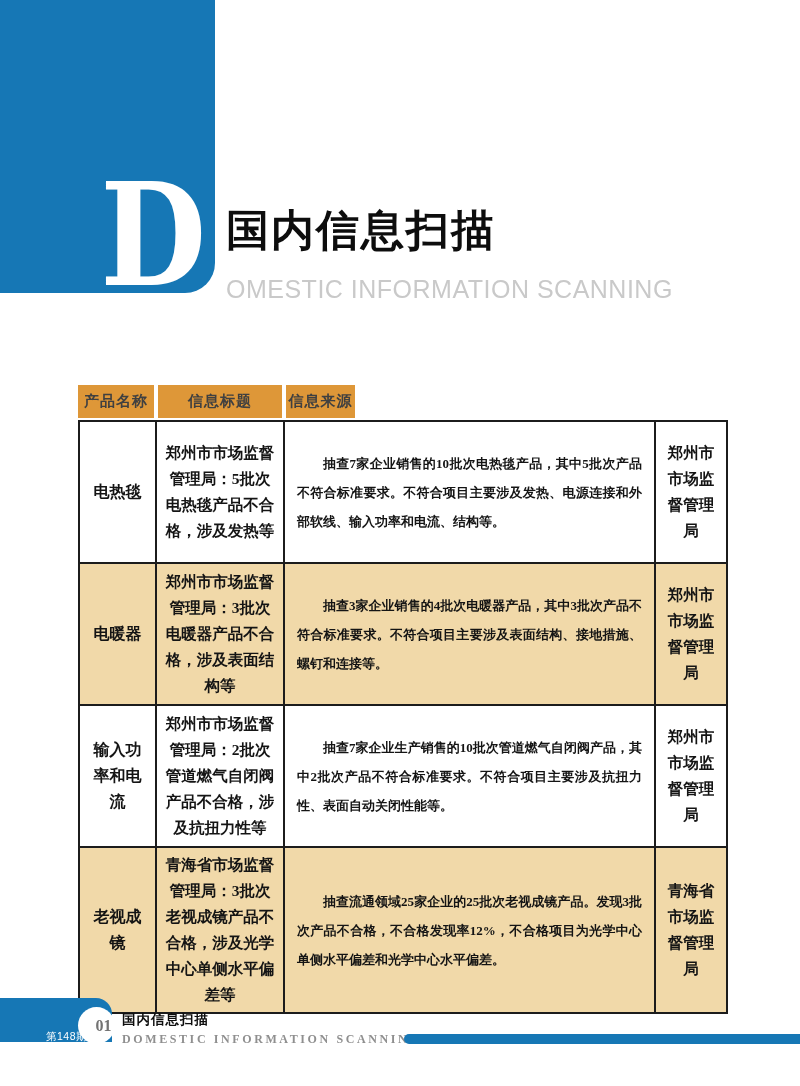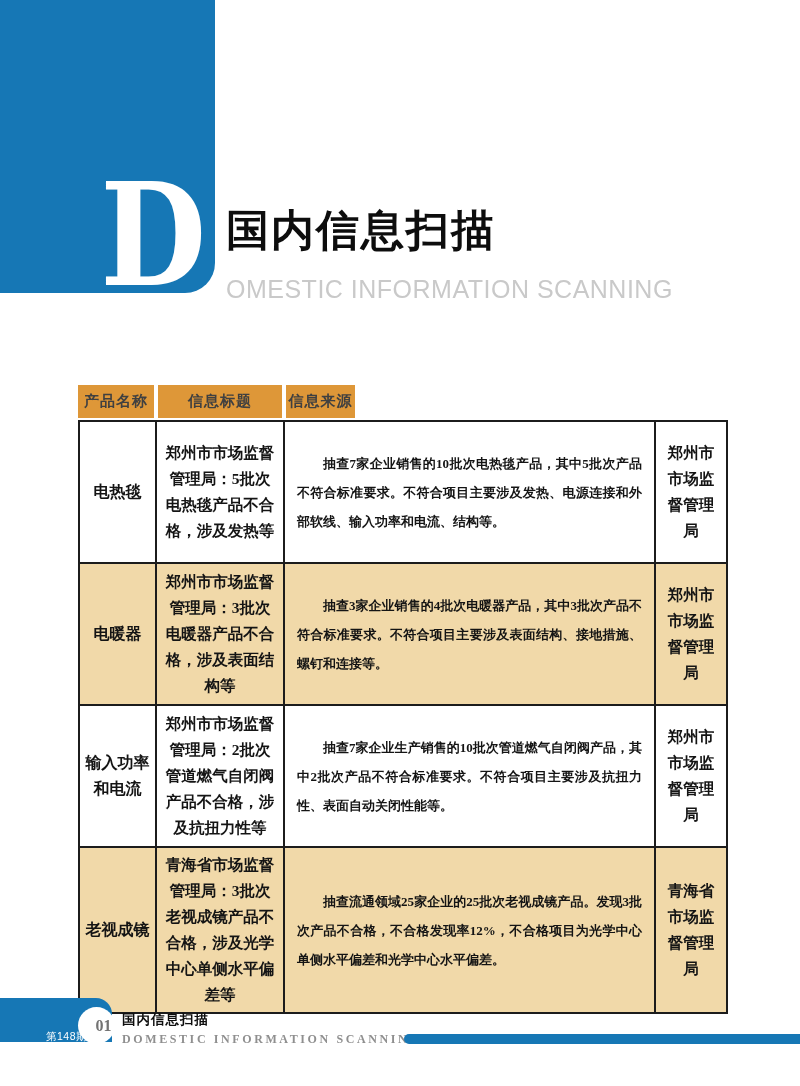--- a/index.html
+++ b/index.html
@@ -45,21 +45,21 @@
   .th-summary { flex:1; } .th-source { width:69px; }
 
   table.tbody {
     width:648px; border-collapse:collapse; table-layout:fixed;
     font-family:"Liberation Serif","DejaVu Serif",serif; color:#141414;
   }
   table.tbody td { border:2px solid #1c1c1c; font-weight:700; vertical-align:middle; }
   tr.r1 { height:108px; } tr.r2 { height:130px; }
   tr.r3 { height:130px; } tr.r4 { height:155px; }
   tr.tan { background:var(--row-tan,#F1D9A9); }
-  td.product { text-align:center; font-size:16px; line-height:26px; padding:2px 0; }
+  td.product { text-align:center; font-size:16px; line-height:26px; padding:2px 8px; }
   td.title   { text-align:center; font-size:15.5px; line-height:26px; padding:4px 6px; }
   td.summary { font-size:13px; line-height:29px; padding:4px 12px; }
   td.summary p { text-indent:2em; text-align:justify; }
   td.source  { text-align:center; font-size:15.5px; line-height:26px; padding:18px 6px; }
 
   
   .f-block {
     position:absolute; left:0; top:998px; width:112px; height:44px;
     background:var(--brand-blue,#1677B5); border-radius:0 16px 0 0;
   }

